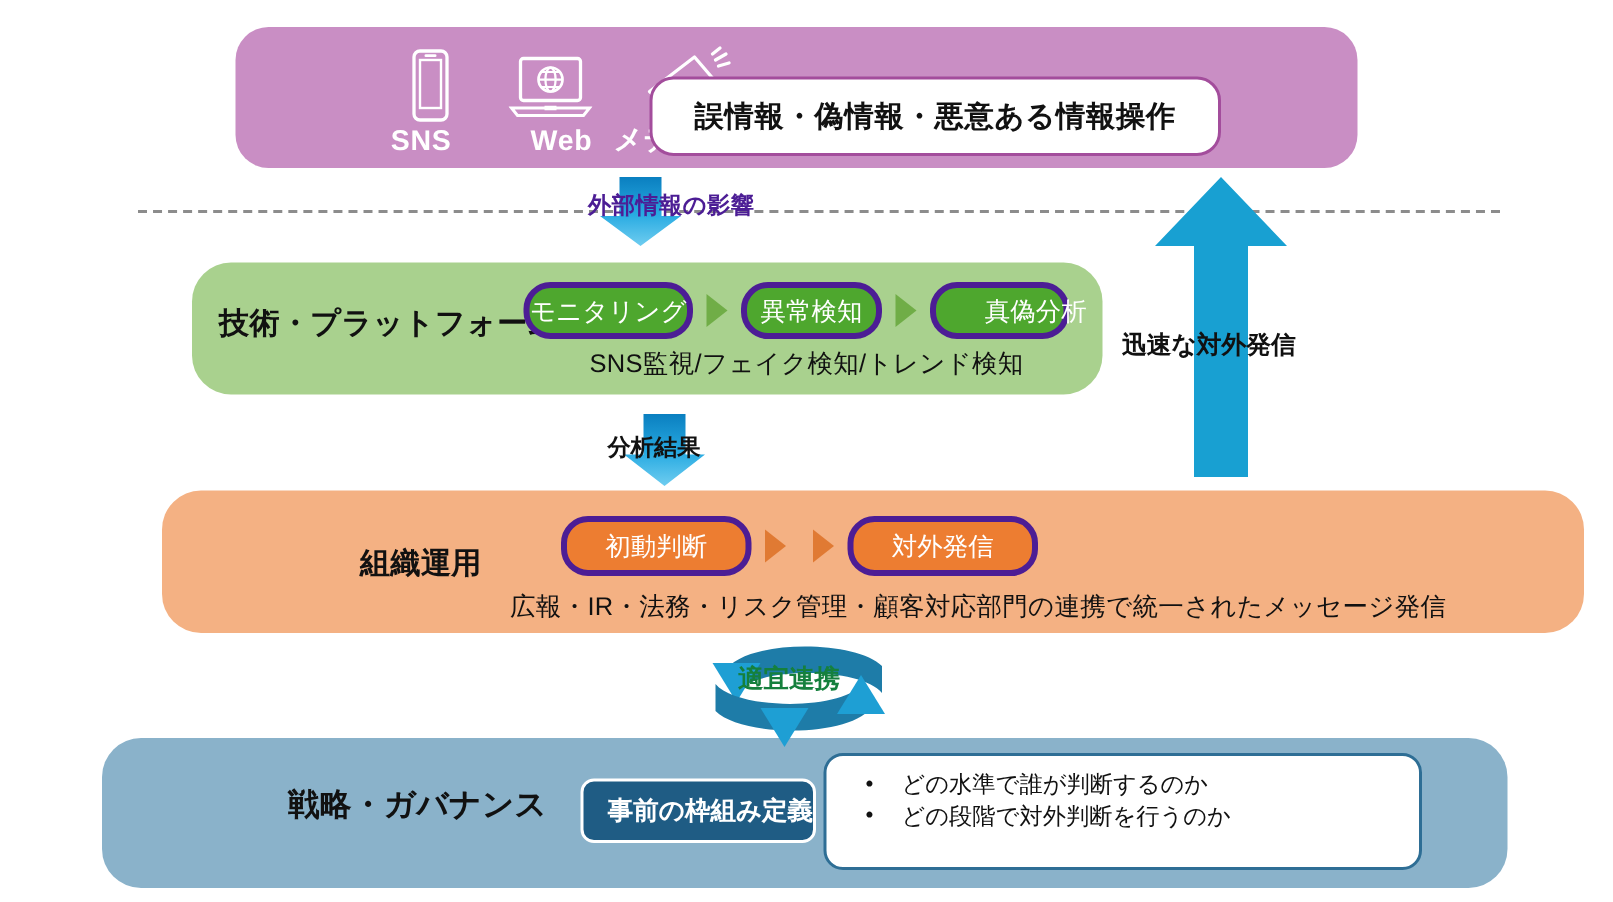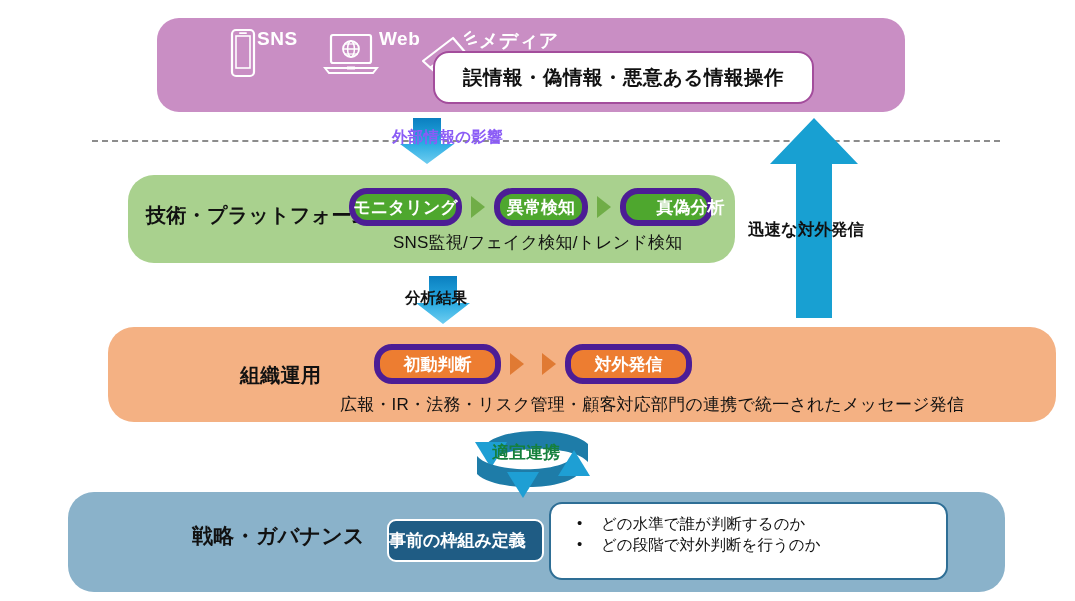--- a/index.html
+++ b/index.html
@@ -16,41 +16,41 @@
 
   
   #banner {
     left: 157px; top: 18px; width: 748px; height: 94px;
     background: #c98ec4; border-radius: 22px;
   }
   .src-icons {
     position: absolute; left: 72px; top: 8px;
     display: flex; gap: 22px; align-items: flex-end;
   }
-  .src { width: 72px; display: flex; flex-direction: row; align-items: flex-start; }
+  .src { width: 72px; display: flex; flex-direction: column; align-items: flex-end; }
   .src .glyph { height: 52px; display: flex; align-items: flex-end; justify-content: center; }
   .src .cap {
     color: #ffffff; font-size: 19px; font-weight: 700;
     letter-spacing: .5px; margin-top: 2px; white-space: nowrap;
   }
   #alert-box {
     position: absolute; left: 276px; top: 33px; width: 381px; height: 53px;
     background: #ffffff; border: 2px solid #a34d9c; border-radius: 16px;
     display: flex; align-items: center; justify-content: center;
   }
   #alert-box .t { font-size: 19.5px; font-weight: 700; color: #111; letter-spacing: .5px; }
 
   
   #divider {
     position: absolute; left: 92px; top: 140px; width: 908px; height: 0;
     border-top: 2px dashed #8c8c8c;
   }
   #divider-label {
     position: absolute; left: 392px; top: 127px;
-    font-size: 15.5px; font-weight: 700; color: #8b5cf6; letter-spacing: .3px;
+    font-size: 15.5px; font-weight: 700; color: #4c1d95; letter-spacing: .3px;
     white-space: nowrap; z-index: 6;
   }
 
   
   .down-arrow { position: absolute; z-index: 4; }
 
   
   #green {
     left: 128px; top: 175px; width: 607px; height: 88px;
     background: #a9d18e;
@@ -74,43 +74,43 @@
     background: #8ab2ca;
   }
   #steel .band-title {
     position: absolute; left: 124px; top: 30px;
     font-size: 21px; font-weight: 700; color: #111; letter-spacing: .3px; white-space: nowrap;
   }
 
   
   .chain { position: absolute; display: flex; align-items: center; }
   .pill {
-    border-radius: 18px; border: 6px solid #4c1d95;
+    border-radius: 18px; border: 4px solid #4c1d95;
     display: flex; align-items: center; justify-content: center;
-    color: #ffffff; font-weight: 700; white-space: nowrap;
+    color: #ffffff; font-weight: 400; white-space: nowrap;
   }
   .pill.green  { background: #4ea72e; height: 38px; font-size: 17px; }
   .pill.orange { background: #ed7d31; height: 40px; font-size: 17px; }
   .sep {
     width: 0; height: 0; margin: 0 9px;
     border-top: 11px solid transparent;
     border-bottom: 11px solid transparent;
   }
   .sep.green  { border-left: 14px solid #70ad47; }
   .sep.orange { border-left: 14px solid #e07a33; }
 
   .caption {
     position: absolute; font-size: 17px; color: #111; white-space: nowrap; letter-spacing: .2px;
   }
 
   
   #frame-pill {
     position: absolute; left: 387px; top: 519px; width: 157px; height: 43px;
     background: #1f5c84; border: 2px solid #ffffff; border-radius: 9px;
-    display: flex; align-items: center; justify-content: flex-start;
+    display: flex; align-items: center; justify-content: flex-end;
     color: #fff; font-size: 17px; font-weight: 700; white-space: nowrap;
   }
   
   #bullets {
     position: absolute; left: 549px; top: 502px; width: 399px; height: 78px;
     background: #ffffff; border: 2px solid #2e6e95; border-radius: 13px;
     padding: 9px 14px 0 22px;
   }
   #bullets ul { list-style: none; }
   #bullets li {

